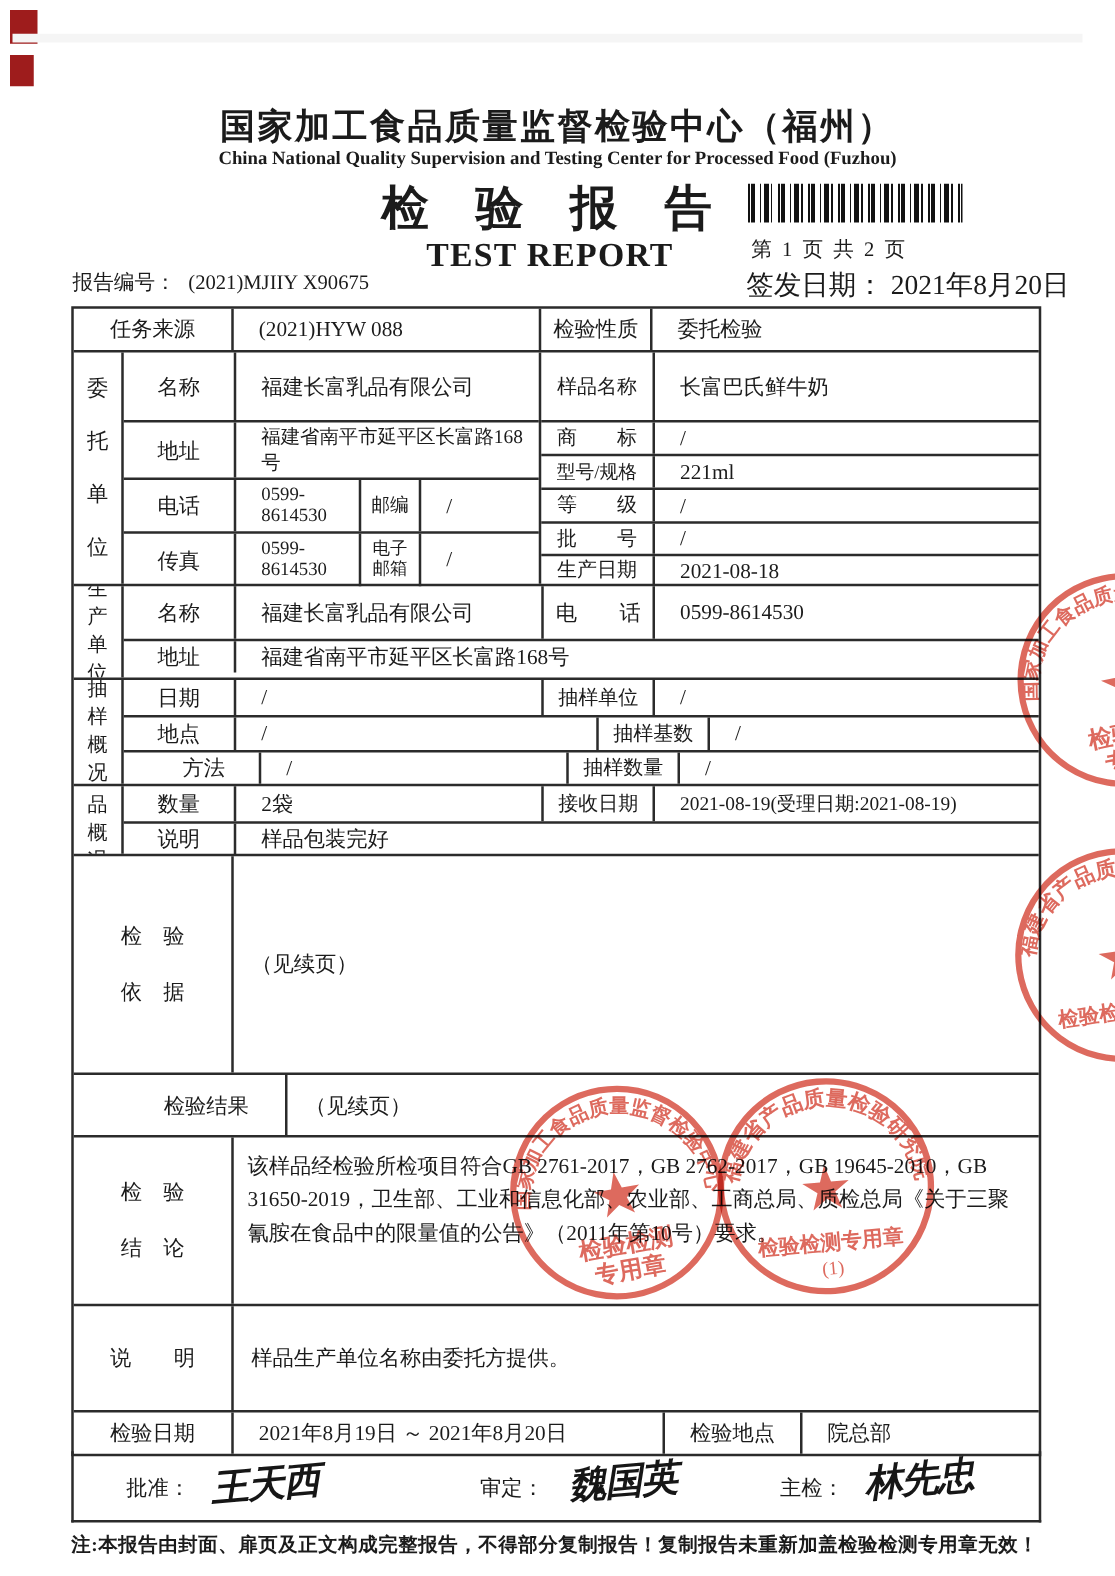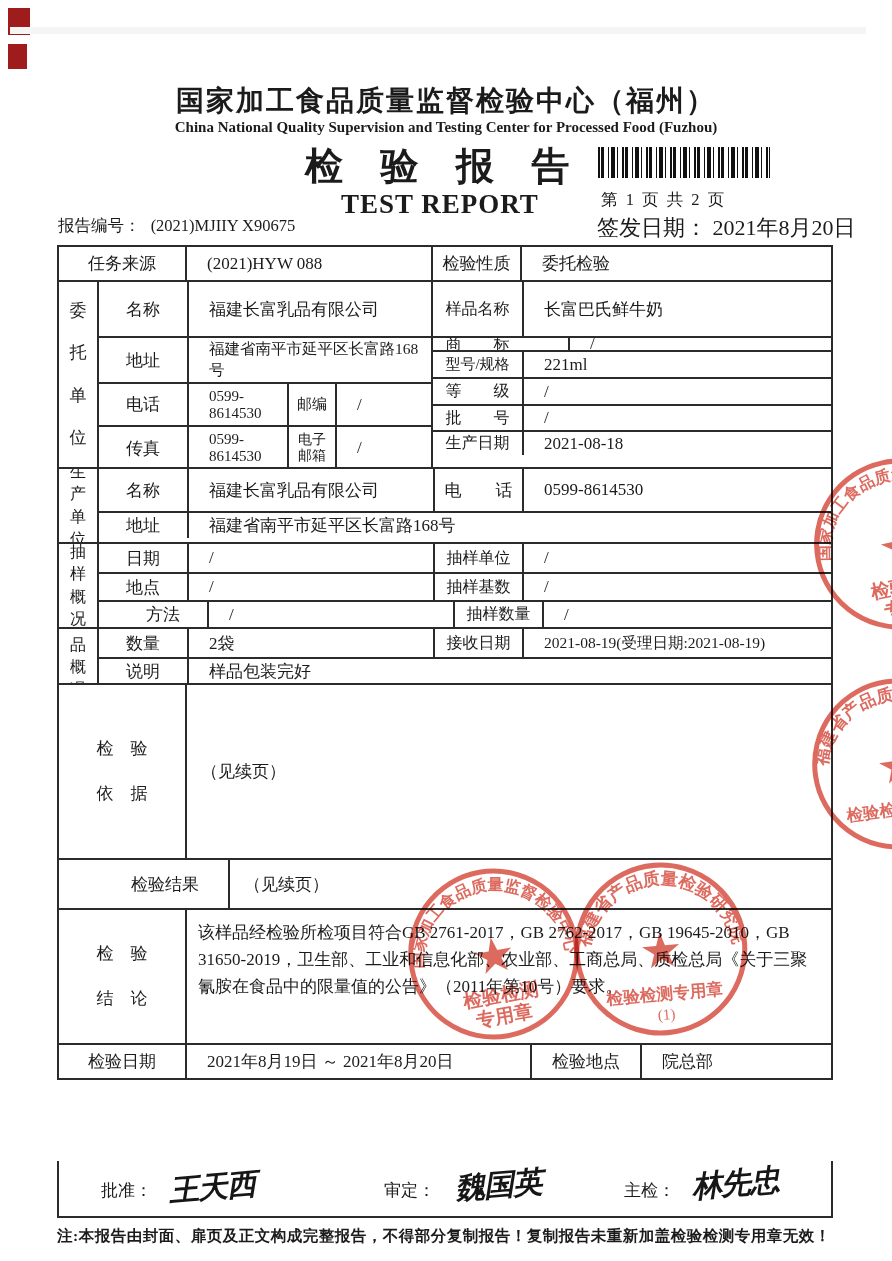--- a/index.html
+++ b/index.html
@@ -98,21 +98,21 @@
           <div class="c ml small" style="width:48px;">电子
 邮箱</div>
           <div class="c v grow">/</div>
         </div>
       </div>
       <div class="col grow">
         <div class="srow" style="height:54px;border-radius:22px;">
           <div class="c" style="width:89px;font-size:16px;">样品名称</div>
           <div class="c v grow">长富巴氏鲜牛奶</div>
         </div>
-        <div class="srow" style="height:14px;gap:46px;">
+        <div class="srow" style="height:27px;">
           <div class="c" style="width:89px;font-size:16px;">商　　标</div>
           <div class="c v grow">/</div>
         </div>
         <div class="srow" style="height:27px;">
           <div class="c" style="width:89px;font-size:15px;">型号/规格</div>
           <div class="c v grow">221ml</div>
         </div>
         <div class="srow" style="height:27px;">
           <div class="c" style="width:89px;font-size:16px;">等　　级</div>
           <div class="c v grow">/</div>
@@ -151,21 +151,21 @@
       <div class="col grow">
         <div class="srow" style="height:28px;">
           <div class="c" style="width:88px;">日期</div>
           <div class="c v" style="width:246px;">/</div>
           <div class="c" style="width:89px;font-size:16px;">抽样单位</div>
           <div class="c v grow">/</div>
         </div>
         <div class="srow" style="height:28px;">
           <div class="c" style="width:88px;">地点</div>
           <div class="c v" style="width:246px;">/</div>
-          <div class="c" style="width:89px;font-size:16px;">抽样基数</div>
+          <div class="c" style="width:89px;font-size:16px;margin-left:44px;">抽样基数</div>
           <div class="c v grow">/</div>
         </div>
         <div class="srow grow">
           <div class="c" style="width:88px;margin-left:20px;">方法</div>
           <div class="c v" style="width:246px;">/</div>
           <div class="c" style="width:89px;font-size:16px;">抽样数量</div>
           <div class="c v grow">/</div>
         </div>
       </div>
     </div>
@@ -199,20 +199,24 @@
       <div class="c v grow" style="padding-left:14px;">（见续页）</div>
     </div>
 
     <div class="band" style="height:135px;">
       <div class="c ml" style="width:126px;line-height:1.3;">检　验
 
 结　论</div>
       <div class="c concl grow">该样品经检验所检项目符合GB 2761-2017，GB 2762-2017，GB 19645-2010，GB 31650-2019，卫生部、工业和信息化部、农业部、工商总局、质检总局《关于三聚氰胺在食品中的限量值的公告》（2011年第10号）要求。</div>
     </div>
 
+    <div class="band" style="height:85px;">
+      <div class="c" style="width:126px;">说　　明</div>
+      <div class="c v grow" style="padding-left:14px;">样品生产单位名称由委托方提供。</div>
+    </div>
 
     <div class="band" style="height:35px;">
       <div class="c" style="width:126px;">检验日期</div>
       <div class="c v" style="width:345px;">2021年8月19日 ～ 2021年8月20日</div>
       <div class="c" style="width:110px;">检验地点</div>
       <div class="c v grow">院总部</div>
     </div>
   </div>
 
   <div class="sigbox">

